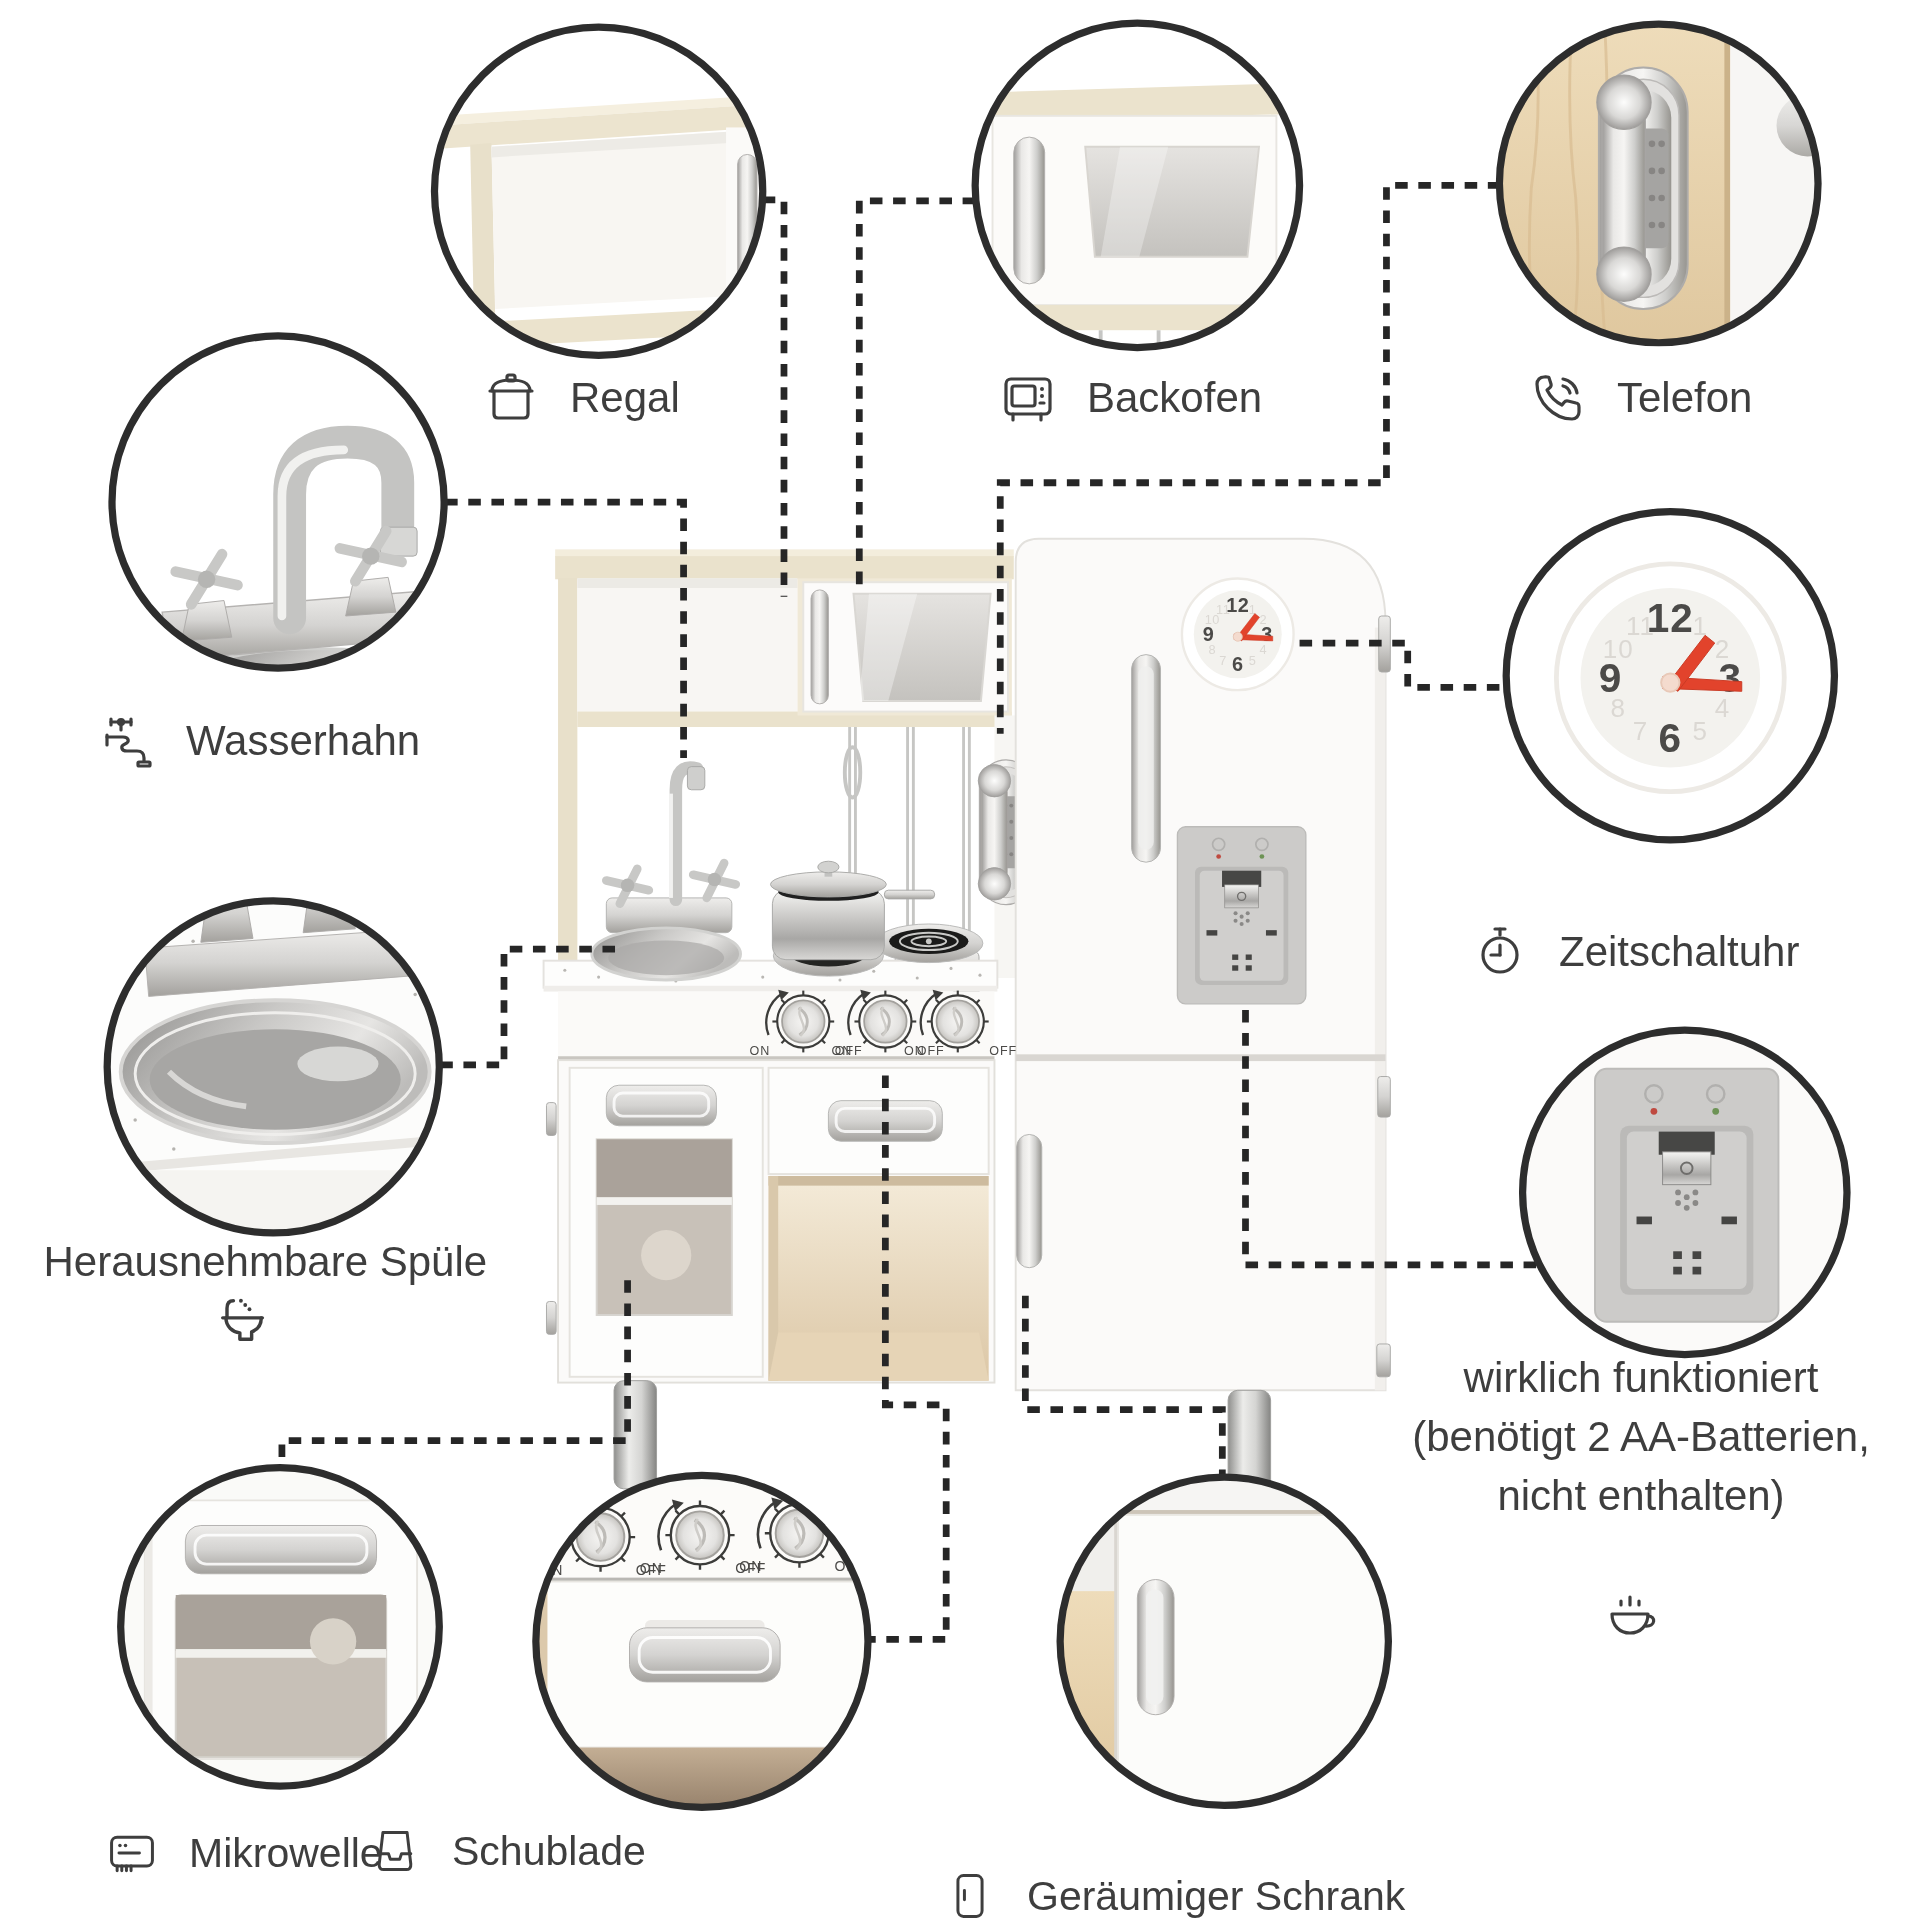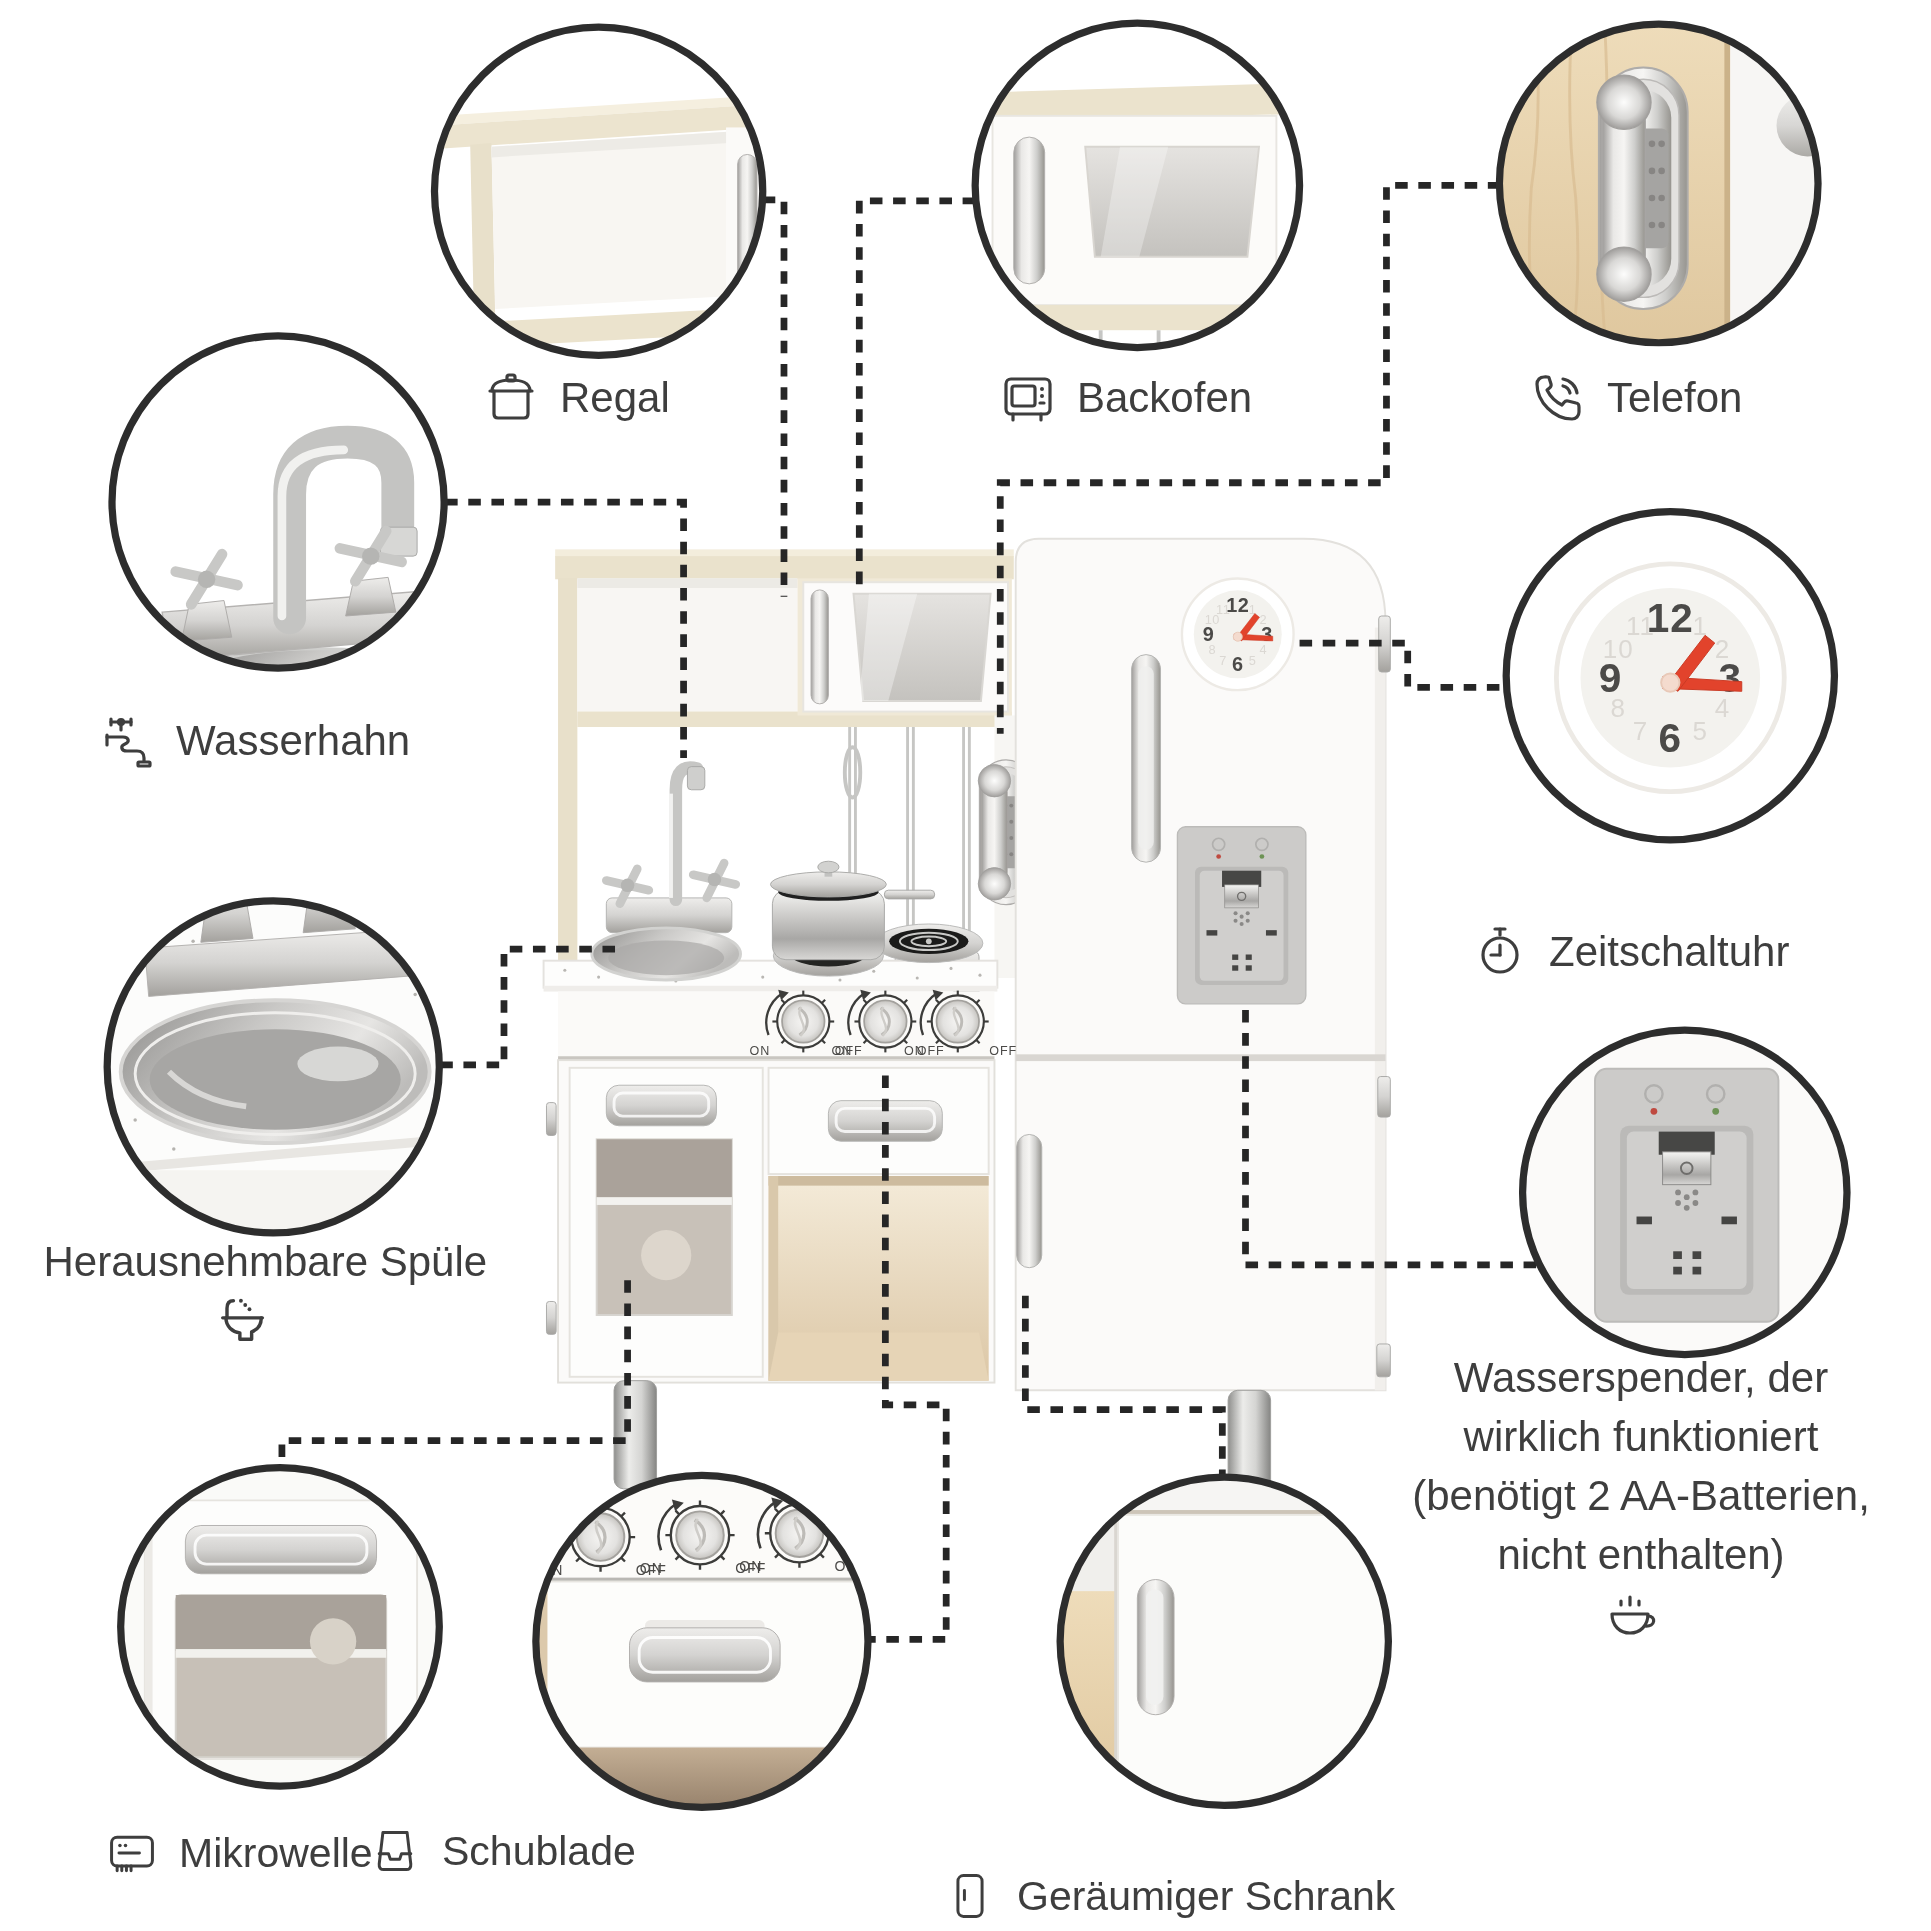--- a/index.html
+++ b/index.html
@@ -1,20 +1,20 @@
 <!DOCTYPE html>
 <html><head>
 <meta charset="utf-8">
 <style>
   html,body{margin:0;padding:0;background:#fff;}
   .canvas{position:relative;width:1931px;height:1931px;background:#ffffff;overflow:hidden;
           font-family:"Liberation Sans",sans-serif;color:#3e3e3e;}
   .scene{position:absolute;left:0;top:0;}
   .scene text{font-family:"Liberation Sans",sans-serif;letter-spacing:1px;}
-  .label{position:absolute;display:flex;align-items:center;gap:21px;font-size:42px;
+  .label{position:absolute;display:flex;align-items:center;gap:31px;font-size:42px;
          font-weight:500;white-space:nowrap;color:#3e3e3e;}
   .label.small{font-size:41px;}
   .tblock{position:absolute;text-align:center;font-size:42px;font-weight:500;line-height:59px;color:#3e3e3e;}
   .icon-abs{position:absolute;}
   .ico{stroke:#3e3e3e;fill:none;stroke-width:3.2;stroke-linecap:round;stroke-linejoin:round;}
   .ico .fl{fill:#3e3e3e;stroke:none;}
   .connector{fill:none;stroke:#262626;stroke-width:7;stroke-dasharray:13 11;}
   .cring{fill:none;stroke:#2d2d2d;stroke-width:7.5;}
 </style>
 </head>
@@ -584,21 +584,20 @@
 <svg class="icon-abs ico" style="left:212px;top:1290px;" width="60" height="60" viewBox="0 0 56 56">
   <path d="M20,10 q-6,0 -6,7 v9"></path>
   <circle class="fl" cx="27" cy="10" r="1.8"></circle>
       <circle class="fl" cx="31" cy="14" r="1.8"></circle>
       <circle class="fl" cx="35" cy="18" r="1.8"></circle>
   <path d="M10,26 h37"></path>
   <path d="M13,26 c0,8 6,13 13,14 l0,6 h11 l0,-7 c6,-2 9,-7 9,-13"></path>
 </svg>
 
 <div class="tblock" style="left:1361px;top:1348px;width:560px;">
-  <div>Wasserspender, der</div>
   <div>wirklich funktioniert</div>
   <div>(benötigt 2 AA-Batterien,</div>
   <div>nicht enthalten)</div>
 </div>
 <svg class="icon-abs ico" style="left:1603px;top:1589px;" width="56" height="56" viewBox="0 0 56 56">
   <path d="M18,12 v4"></path>
       <path d="M27,8 v8"></path>
       <path d="M36,12 v4"></path>
   <path d="M9,25 h36 c0,12 -8,19 -18,19 c-10,0 -18,-7 -18,-19 z"></path>
   <path d="M45,27 c8,0 8,11 -3,10"></path>

